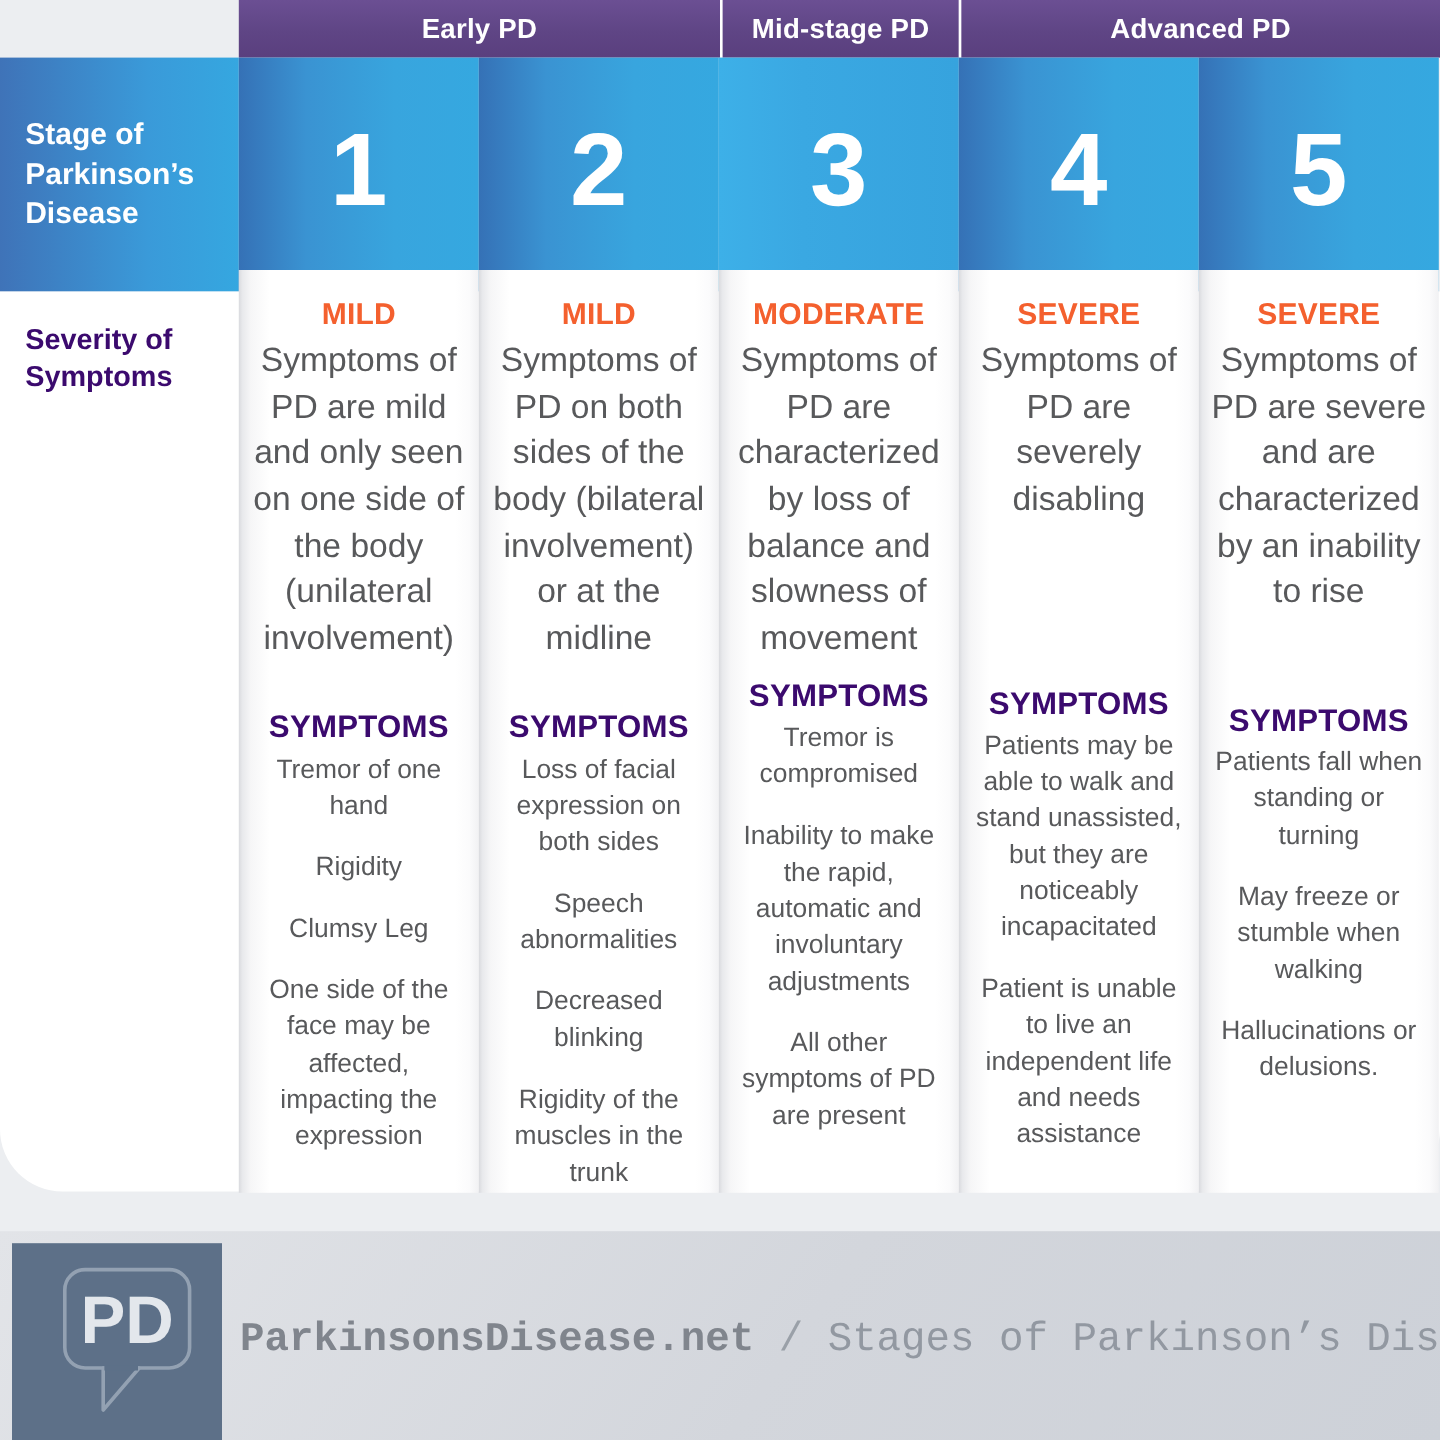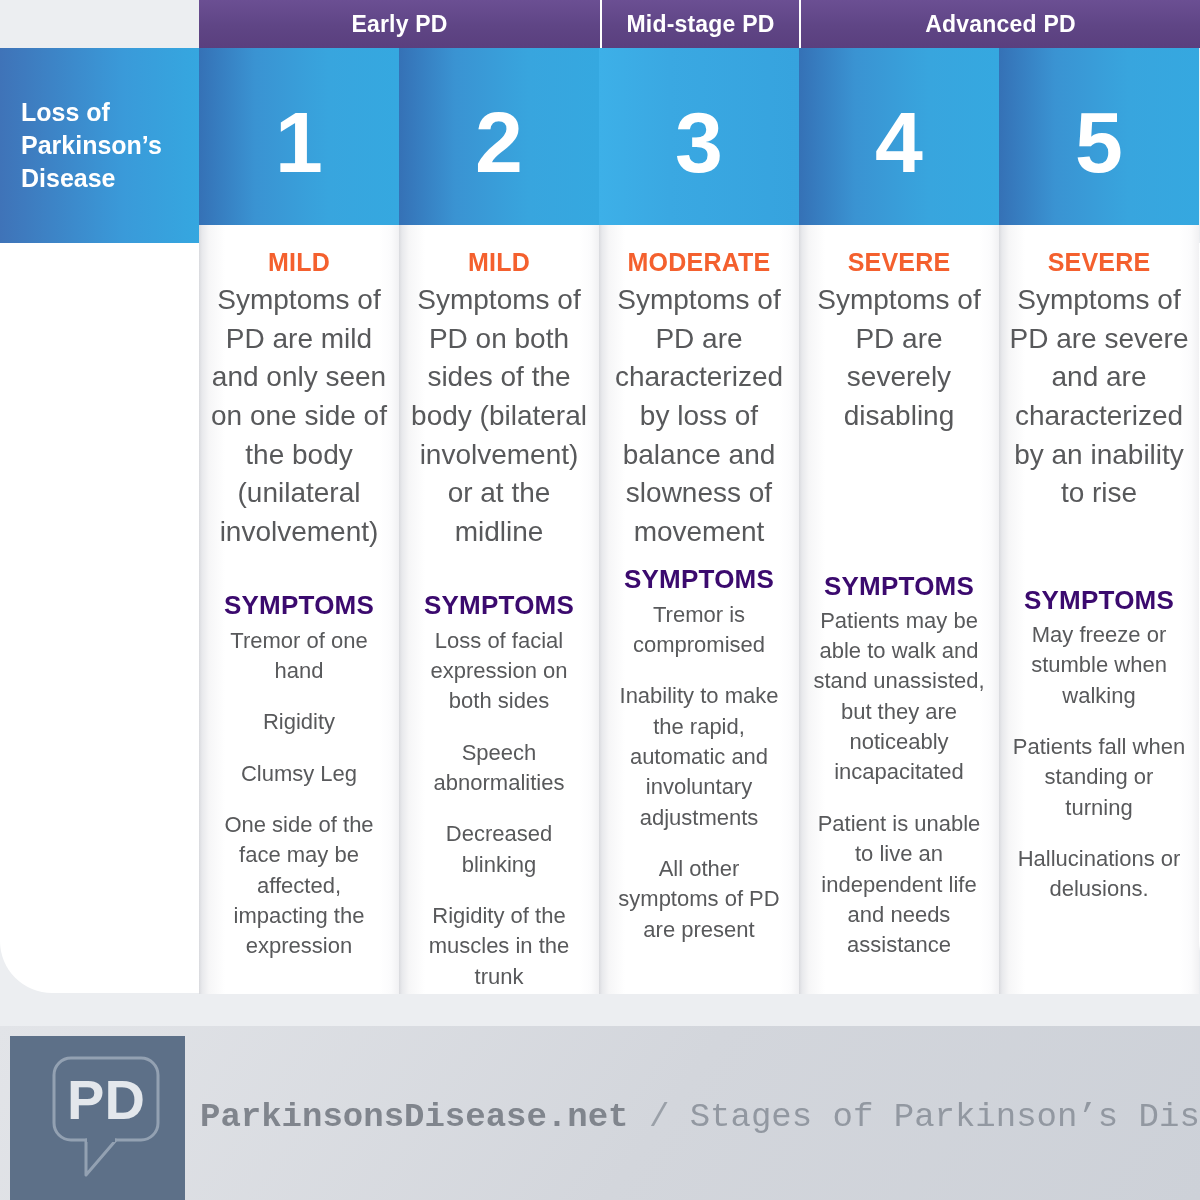--- a/index.html
+++ b/index.html
@@ -214,30 +214,31 @@
 <div id="infographic">
 
   <div class="phase-row">
     <div class="phase-spacer"></div>
     <div class="phase-cell phase-early">Early PD</div>
     <div class="phase-cell phase-mid">Mid-stage PD</div>
     <div class="phase-cell phase-adv">Advanced PD</div>
   </div>
 
   <div class="stage-row">
-    <div class="stage-label">Loss of Parkinson’s Disease</div>
+    <div class="stage-label">Stage of Parkinson’s Disease</div>
     <div class="stage-cell">1</div>
     <div class="stage-cell">2</div>
     <div class="stage-cell flat">3</div>
     <div class="stage-cell">4</div>
     <div class="stage-cell">5</div>
   </div>
 
   <div class="content-panel"></div>
 
+  <div class="severity-row-label">Severity of Symptoms</div>
 
   <div class="columns">
 
     <div class="col-card">
       <p class="severity-title">MILD</p>
       <p class="severity-desc">Symptoms of PD are mild and only seen on one side of the body (unilateral involvement)</p>
       <p class="symptoms-title" style="margin-top:39px">SYMPTOMS</p>
       <p class="symptom-item">Tremor of one hand</p>
       <p class="symptom-item">Rigidity</p>
       <p class="symptom-item">Clumsy Leg</p>
@@ -268,22 +269,22 @@
       <p class="severity-desc">Symptoms of PD are severely disabling</p>
       <p class="symptoms-title" style="margin-top:135px">SYMPTOMS</p>
       <p class="symptom-item">Patients may be able to walk and stand unassisted, but they are noticeably incapacitated</p>
       <p class="symptom-item">Patient is unable to live an independent life and needs assistance</p>
     </div>
 
     <div class="col-card">
       <p class="severity-title">SEVERE</p>
       <p class="severity-desc">Symptoms of PD are severe and are characterized by an inability to rise</p>
       <p class="symptoms-title" style="margin-top:72px">SYMPTOMS</p>
+      <p class="symptom-item">Patients fall when standing or turning</p>
       <p class="symptom-item">May freeze or stumble when walking</p>
-      <p class="symptom-item">Patients fall when standing or turning</p>
       <p class="symptom-item">Hallucinations or delusions.</p>
     </div>
 
   </div>
 
   <div class="footer"></div>
 
   <div class="footer-logo">
     <svg width="145" height="164" viewBox="0 0 145 164">
       <rect x="14" y="22" width="104" height="82" rx="17" ry="17" fill="none" stroke="#93a1b2" stroke-width="3"></rect>

